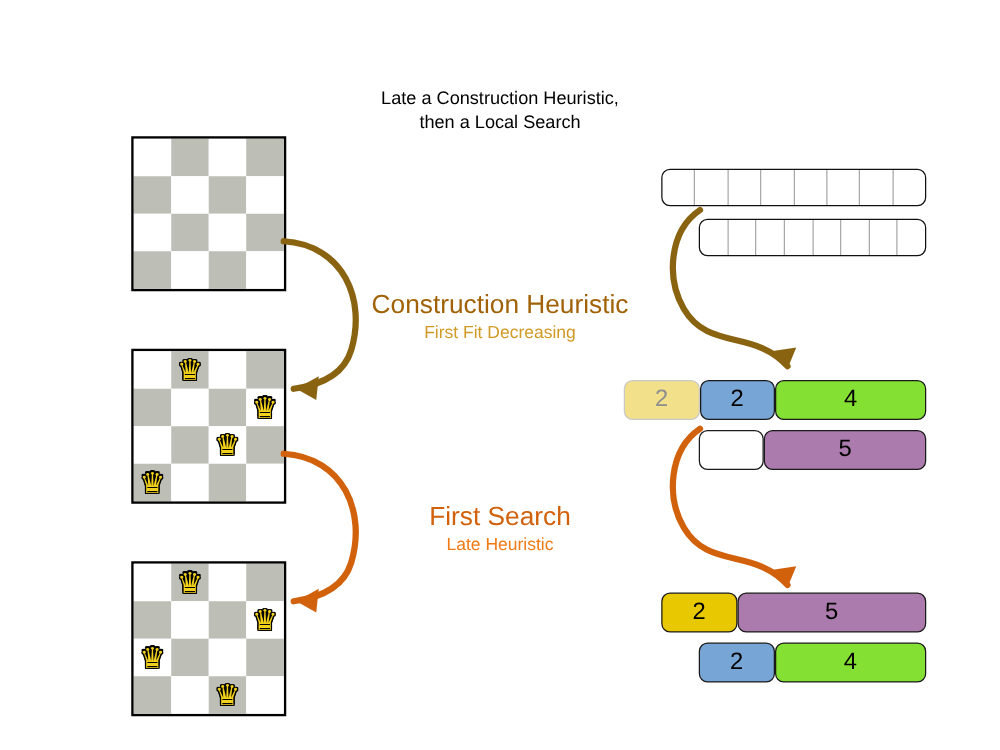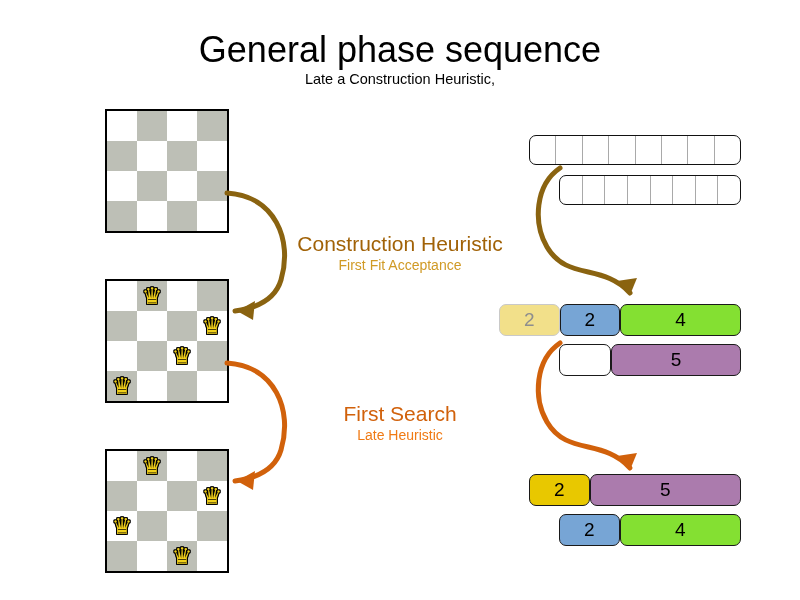--- a/index.html
+++ b/index.html
@@ -155,28 +155,28 @@
   .arrow-svg {
     position: absolute;
     overflow: visible;
   }
 </style>
 </head>
 <body>
 
 <div id="stage">
 
-  <div class="title">General phase sequence</div>
   <div class="subtitle">
     <div>Late a Construction Heuristic,</div>
+    <div>then a Local Search</div>
   </div>
 
   <div class="phase-label" id="phase-ch">
     <span class="main">Construction Heuristic</span>
-    <span class="sub">First Fit Acceptance</span>
+    <span class="sub">First Fit Decreasing</span>
   </div>
   <div class="phase-label" id="phase-ls">
     <span class="main">First Search</span>
     <span class="sub">Late Heuristic</span>
   </div>
 
   <div class="board" id="board-empty">
       <div class="cell light"></div>
       <div class="cell dark"></div>
       <div class="cell light"></div>

